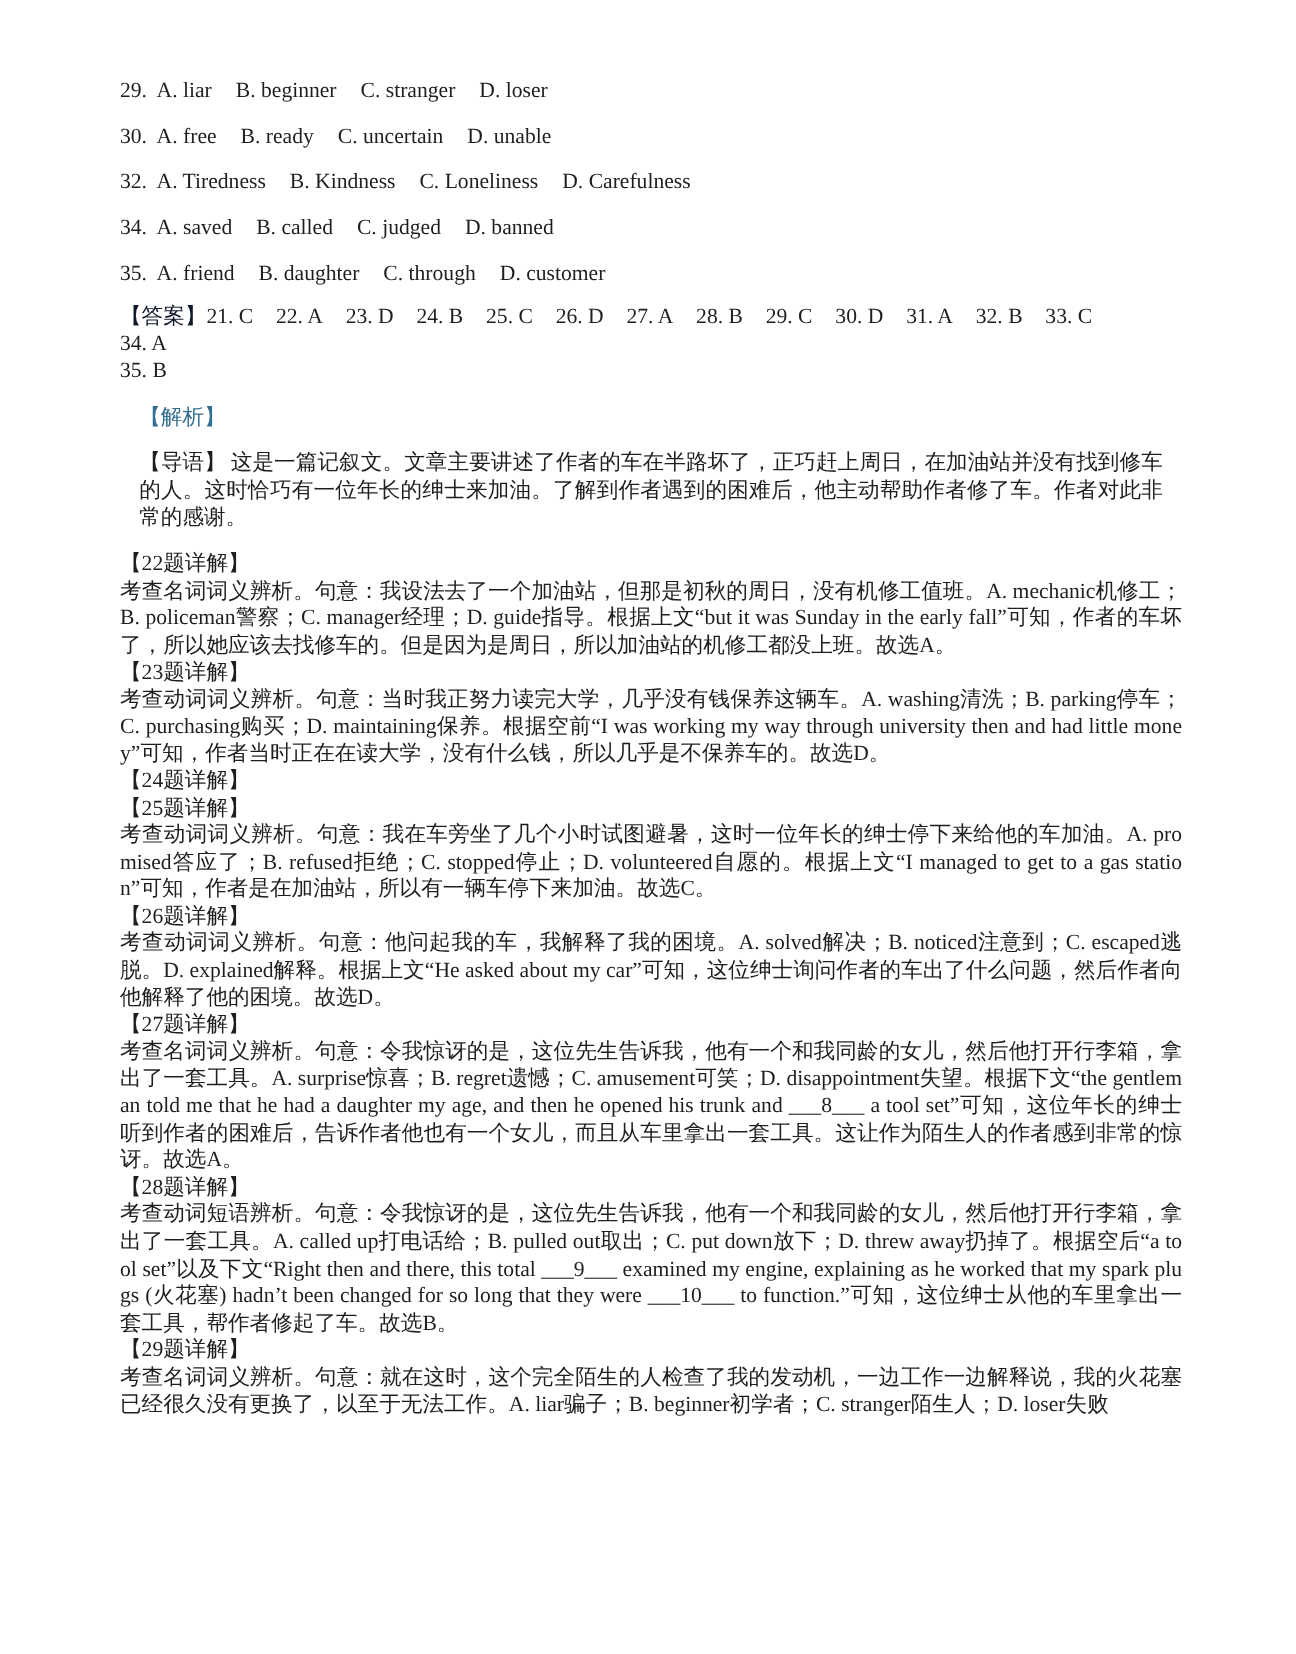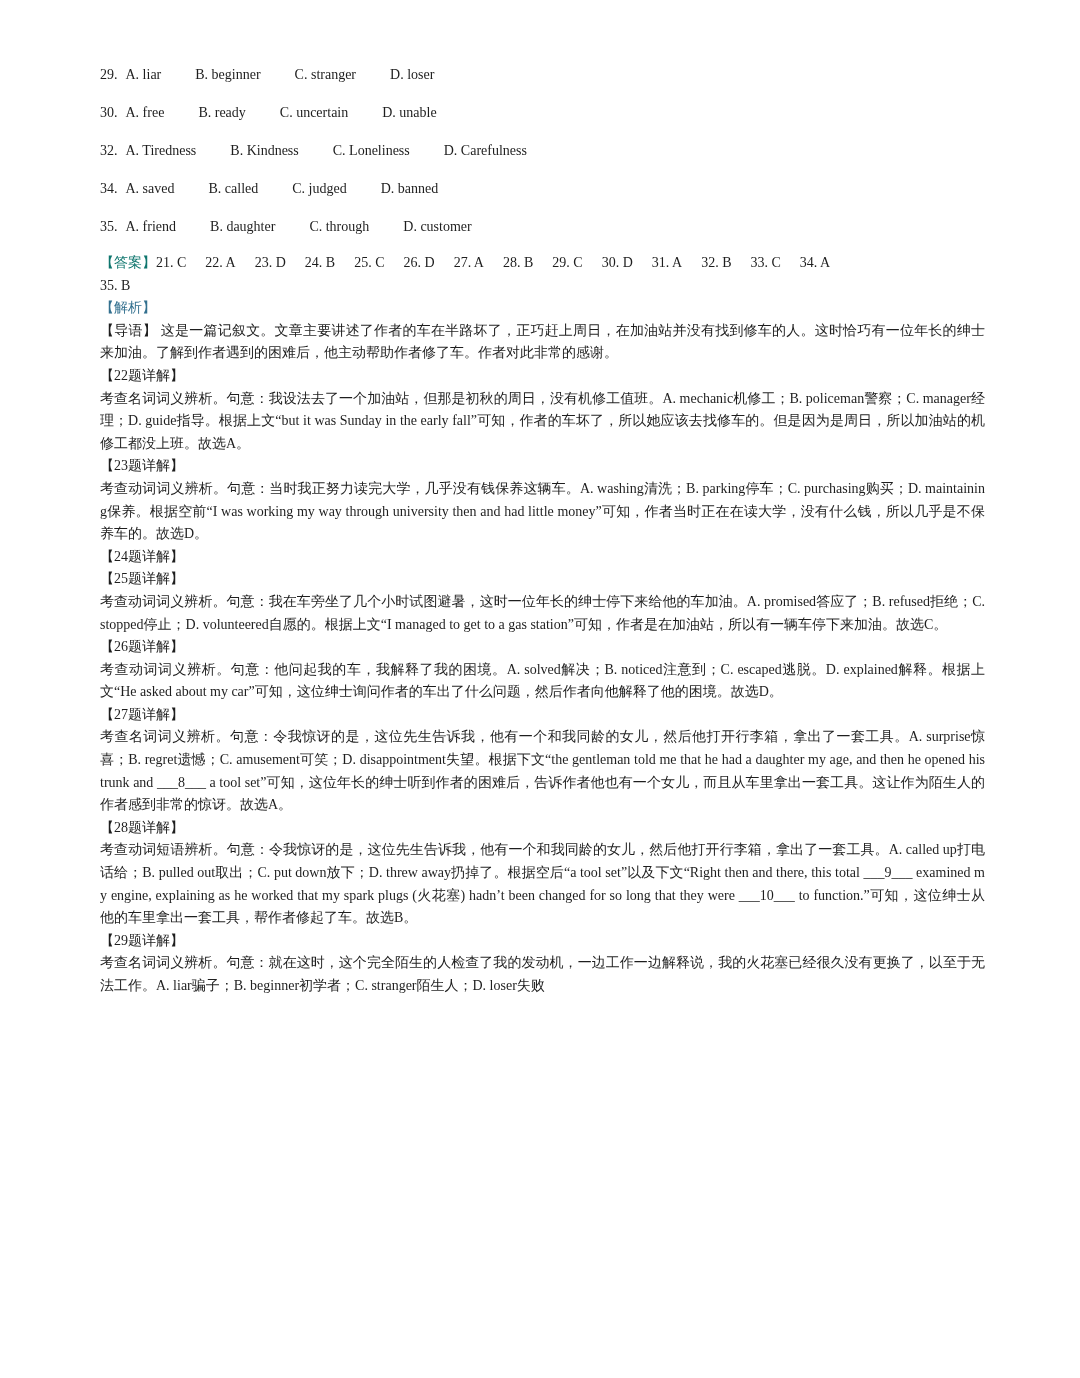--- a/index.html
+++ b/index.html
@@ -1,33 +1,33 @@
 <!DOCTYPE html>
 <html><head>
 <meta charset="utf-8">
 <style>
   html,body{margin:0;padding:0;background:#ffffff;}
   .page{
     width:1080px;height:1378px;box-sizing:border-box;
     background:#ffffff;overflow:hidden;
     padding:56px 95px 0 100px;
     font-family:"Liberation Serif","DejaVu Serif",serif;
-    color:#1e1e1e;font-size:14px;
+    color:#1e1e1e;font-size:18px;
   }
   
   .questions{margin-bottom:6px;}
   .q-row{display:flex;align-items:baseline;line-height:38px;white-space:nowrap;}
   .q-num{}
-  .q-opt{margin-left:34px;}
+  .q-opt{margin-left:20px;}
   .q-opt.first{margin-left:8px;text-align:right;}
   
-  .para{margin:0;line-height:22.6px;text-align:justify;word-break:break-all;font-family:Liberation Mono, monospace;}
+  .para{margin:16px;line-height:22.6px;text-align:justify;word-break:break-all;}
   .answers-row{margin:0;line-height:22.6px;}
   .ans-item{margin-right:19px;display:inline-block;}
-  .label-blue{color:#0f766e;}
+  .label-blue{color:#0f172a;}
   .blue{color:#33708f;}
   .exp-header{margin:0;line-height:22.6px;}
   .exp-body{margin:0;line-height:22.6px;text-align:justify;word-break:break-all;}
   .intro-label{margin-right:4px;}
 </style>
 </head>
 <body>
 
 <div class="page">
 

